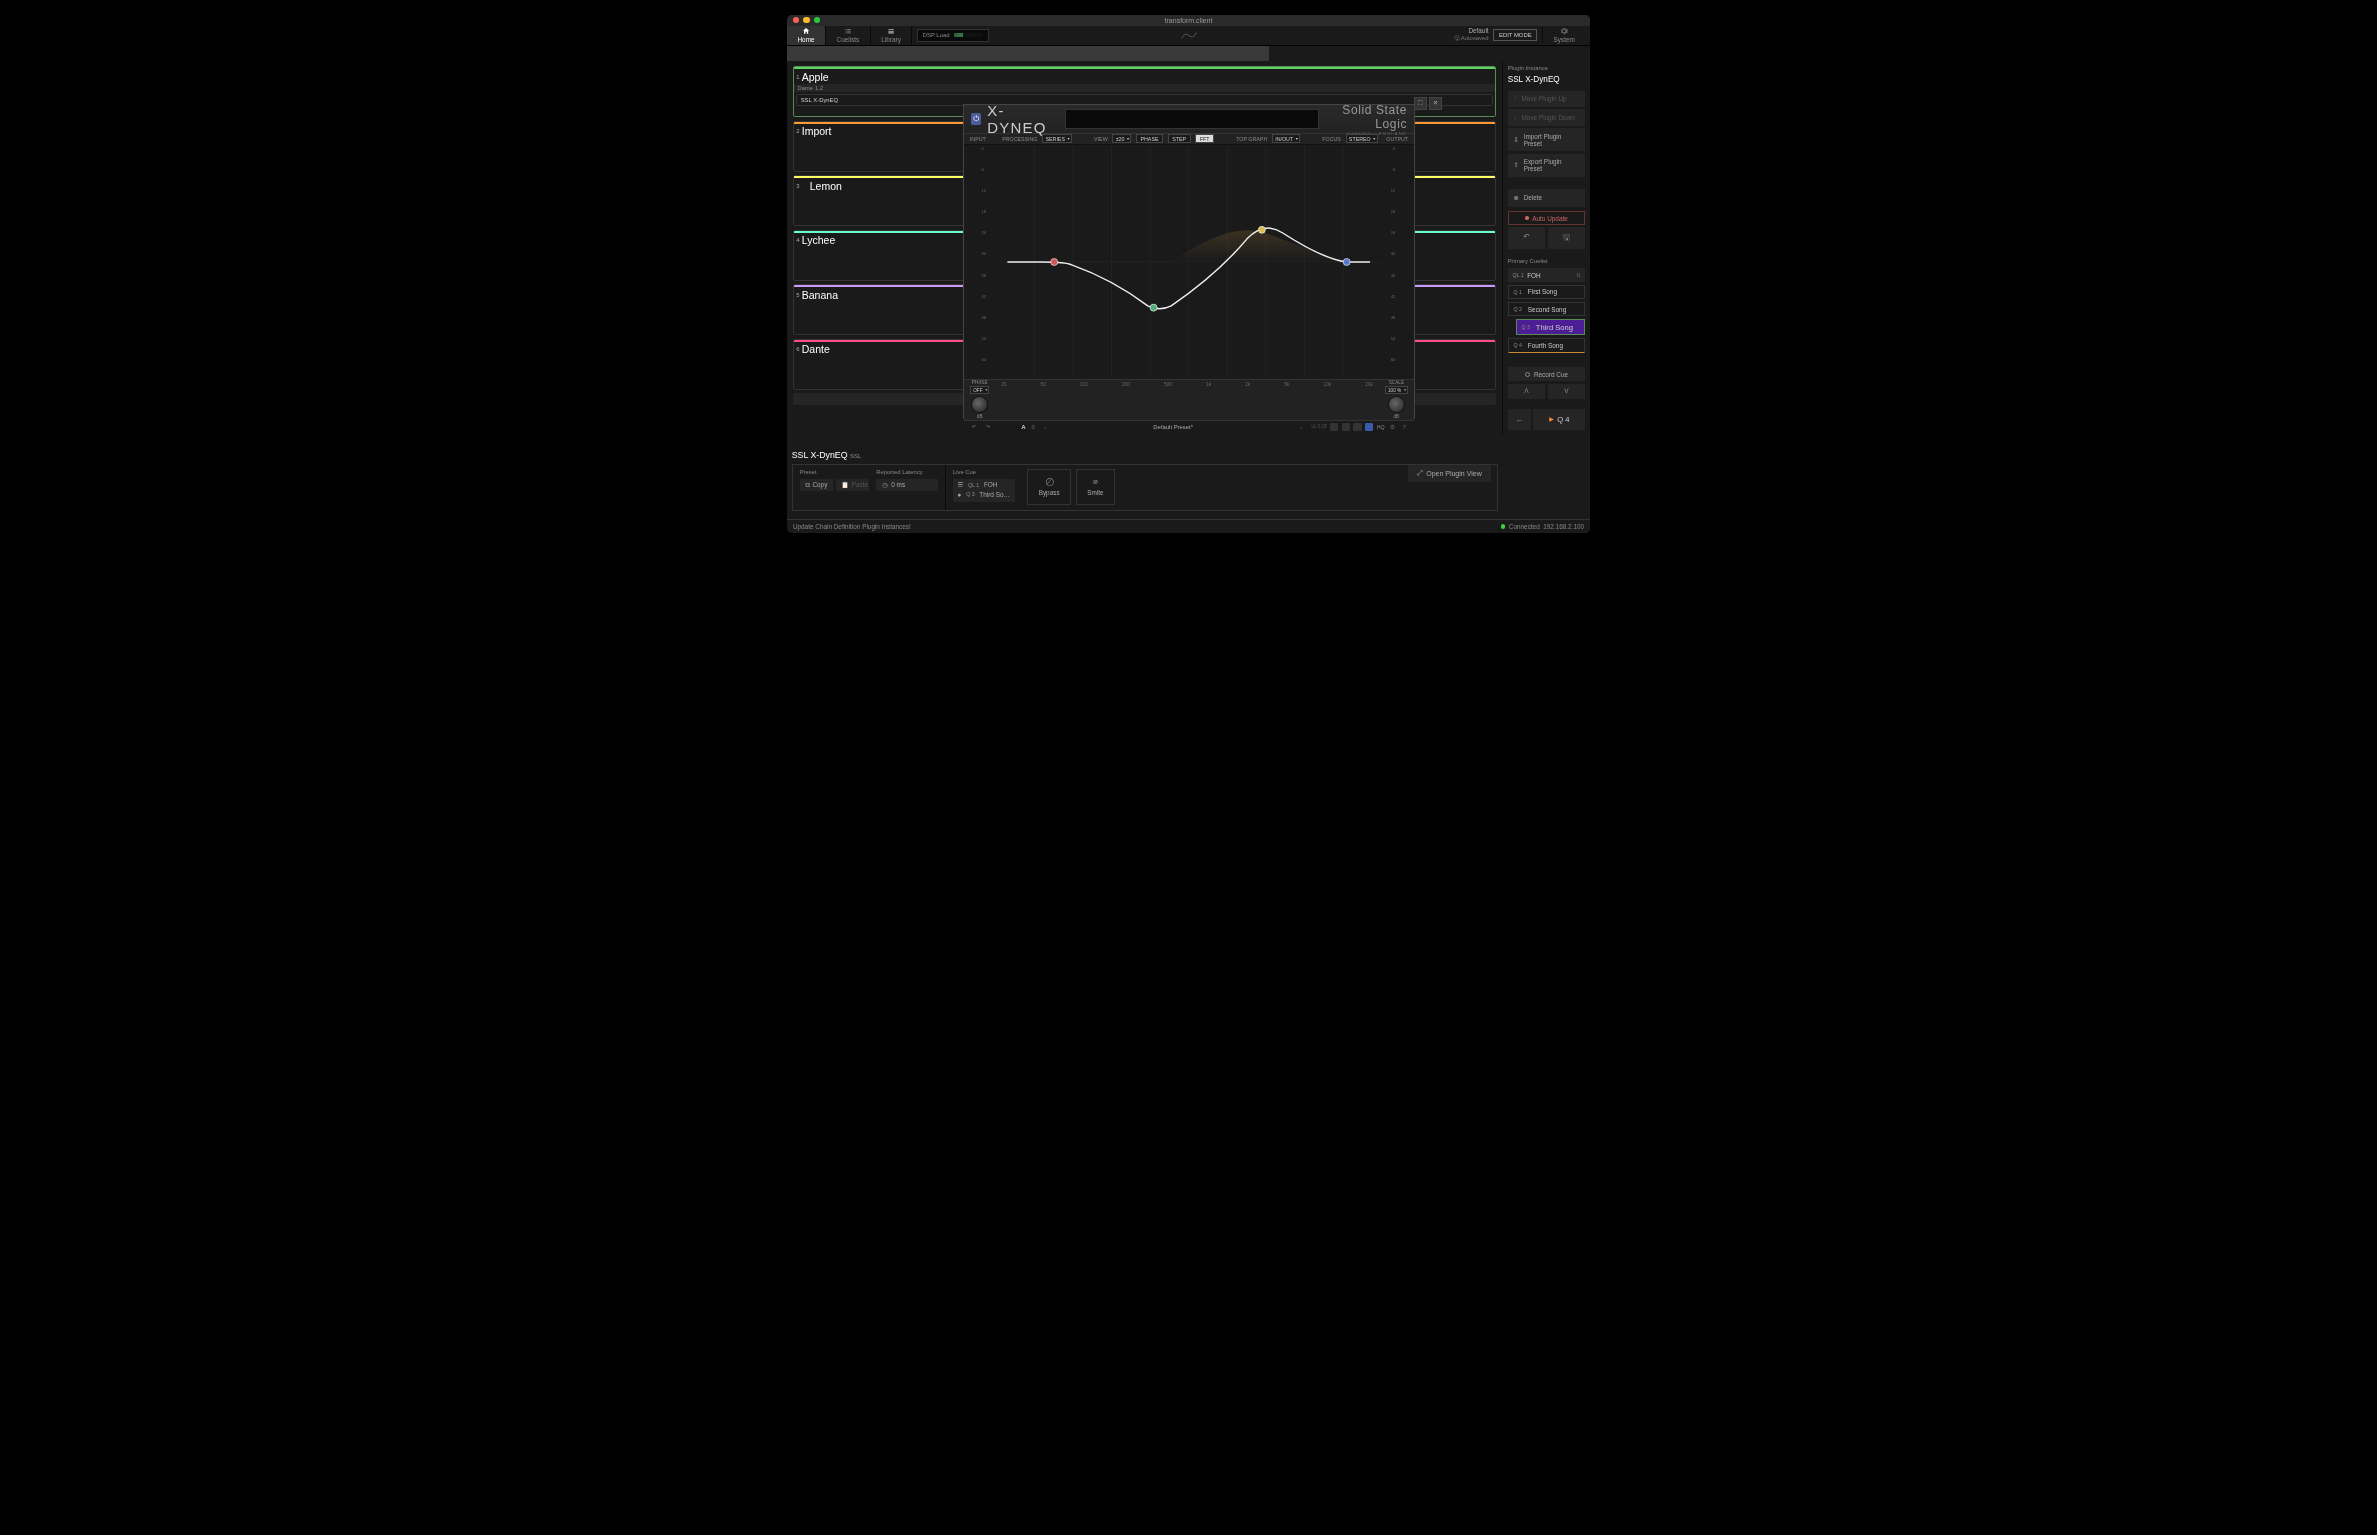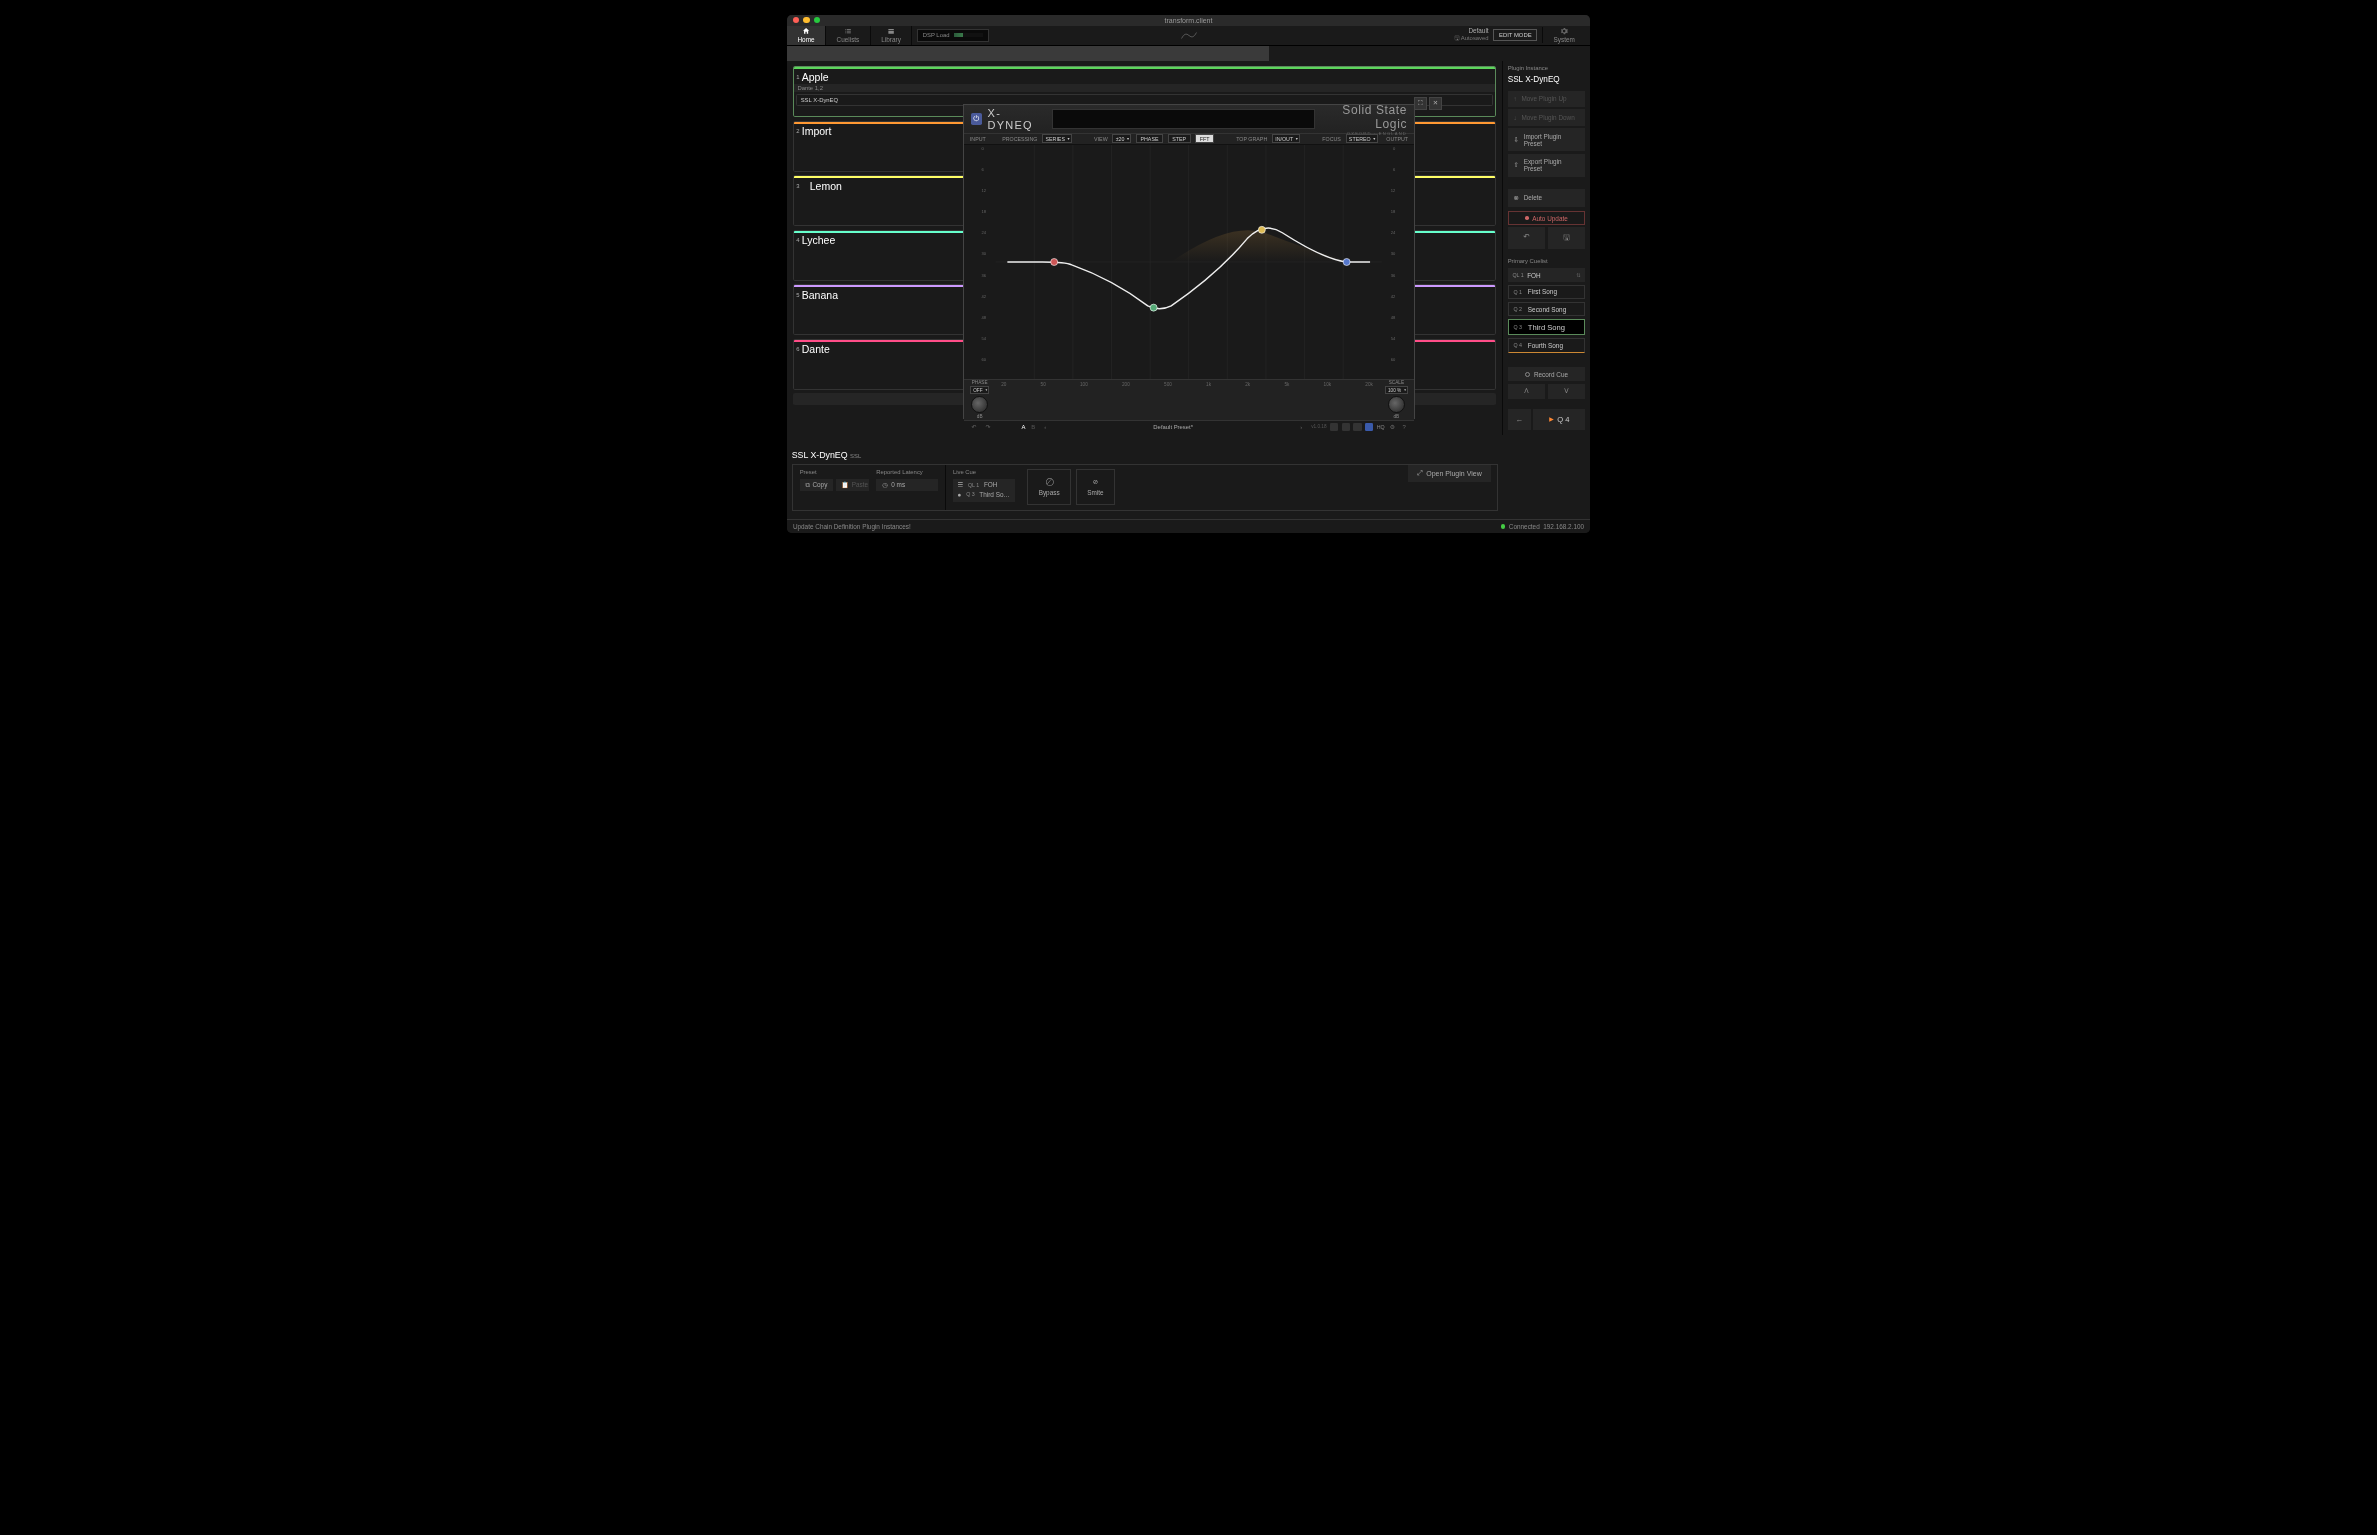--- a/index.html
+++ b/index.html
@@ -55,21 +55,21 @@
 .ch-dash { flex: 1; height: 13px; border: 0.6px solid #333; display: flex; align-items: center; padding: 0 3.5px; font-size: 6.4px; color: #888; }
 .ch-dante { flex: 0 0 51px; height: 13px; background: #2a2a2a; display: flex; align-items: center; padding: 0 4.7px; font-size: 6.4px; color: #aaa; position: relative; }
 .ch-dante::after { content: ''; position: absolute; right: -4.7px; top: 0; border: 6.4px solid transparent; border-left-color: #2a2a2a; }
 
 .plugin-window { position: absolute; left: 176px; top: 89px; width: 452px; height: 315px; background: #2a2a2a; border: 0.6px solid #444; }
 .plugin-top-bar { position: absolute; top: -8.2px; right: -28px; display: flex; gap: 2.3px; }
 .plugin-top-bar button { width: 13px; height: 13px; background: #333; border: 0.6px solid #444; color: #aaa; cursor: pointer; display: flex; align-items: center; justify-content: center; font-size: 6.4px; }
 
 .pw-header { height: 28px; background: linear-gradient(180deg, #2a2a2a, #222); display: flex; align-items: center; padding: 0 7px; }
 .pw-power { width: 11.7px; height: 11.7px; background: #4a5a9a; border-radius: 1.8px; display: flex; align-items: center; justify-content: center; color: #fff; margin-right: 5.9px; }
-.pw-title { font-size: 11px; letter-spacing: 1.2px; color: #ccc; font-weight: 300; }
+.pw-title { font-size: 15px; letter-spacing: 1.2px; color: #ccc; font-weight: 300; }
 .pw-lcd { margin-left: 10.5px; width: 287px; height: 20px; background: #0a0a0a; border: 0.6px solid #333; }
 .pw-ssl { margin-left: auto; text-align: right; }
 .pw-ssl .brand { font-size: 12px; color: #999; letter-spacing: 0.6px; }
 .pw-ssl .sub { font-size: 4.1px; color: #666; letter-spacing: 1.2px; }
 
 .pw-toolbar { height: 11.7px; background: #222; display: flex; align-items: center; padding: 0 5.9px; gap: 4.7px; font-size: 5.3px; color: #999; border-top: 0.6px solid #333; border-bottom: 0.6px solid #111; }
 .pw-tb-label { color: #888; }
 .pw-tb-select { background: #1a1a1a; border: 0.6px solid #444; padding: 0.6px 5.9px 0.6px 2.3px; color: #ccc; font-size: 5.3px; position: relative; }
 .pw-tb-select::after { content: '▾'; position: absolute; right: 1.2px; font-size: 4.1px; }
 .pw-tb-btn { background: #1a1a1a; border: 0.6px solid #444; padding: 0.6px 3.5px; color: #ccc; font-size: 5.3px; }
@@ -104,21 +104,21 @@
 .rp-auto { background: #1a1a1a; border: 0.6px solid #663333; color: #cc6666; text-align: center; padding: 2.3px; font-size: 6.4px; display: flex; align-items: center; justify-content: center; gap: 3.5px; }
 .rp-auto::before { content: ''; width: 3.5px; height: 3.5px; background: #cc6666; border-radius: 50%; }
 .rp-row2 { display: flex; gap: 2.3px; }
 .rp-icon-btn { flex: 1; background: #252525; padding: 4.7px; text-align: center; color: #888; }
 .rp-section { font-size: 5.9px; color: #888; margin-top: 5.9px; margin-bottom: 2.3px; }
 .rp-select { background: #252525; padding: 3.5px 4.7px; font-size: 6.4px; color: #ccc; display: flex; align-items: center; }
 .rp-select .ql { color: #888; font-size: 5.3px; margin-right: 3.5px; }
 .rp-select::after { content: '⇅'; margin-left: auto; color: #666; font-size: 5.3px; }
 .rp-cue { background: #1a1a1a; border: 0.6px solid #333; padding: 2.9px 4.7px; font-size: 6.4px; color: #ccc; display: flex; align-items: center; }
 .rp-cue .qn { color: #888; font-size: 5.3px; margin-right: 5.9px; }
-.rp-cue.active { border-color: #5a8a5a; background: #000000; font-size: 7.6px; }
+.rp-cue.active { border-color: #5a8a5a; background: #4c1d95; font-size: 7.6px; margin-left: 8px; }
 .rp-cue.orange { border-bottom: 1.2px solid #cc8833; }
 .rp-record { background: #252525; padding: 3.5px; text-align: center; font-size: 6.4px; color: #aaa; display: flex; align-items: center; justify-content: center; gap: 3.5px; }
 .rp-record::before { content: ''; width: 3.5px; height: 3.5px; border: 0.6px solid #888; border-radius: 50%; }
 .rp-nav { display: flex; gap: 2.3px; }
 .rp-nav button { flex: 1; background: #252525; border: none; padding: 3.5px; color: #888; font-size: 6.4px; }
 .rp-go { display: flex; gap: 2.3px; margin-top: 8.2px; }
 .rp-go-back { width: 23.4px; background: #252525; padding: 5.9px; text-align: center; color: #888; }
 .rp-go-fwd { flex: 1; background: #252525; padding: 5.9px; text-align: center; color: #ccc; display: flex; align-items: center; justify-content: center; gap: 3.5px; }
 .rp-go-fwd::before { content: '▶'; color: #ff8833; font-size: 5.9px; }
 

